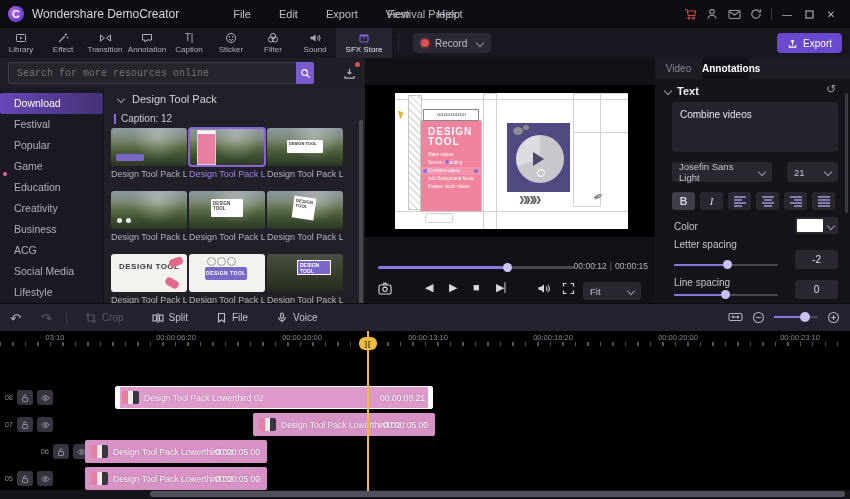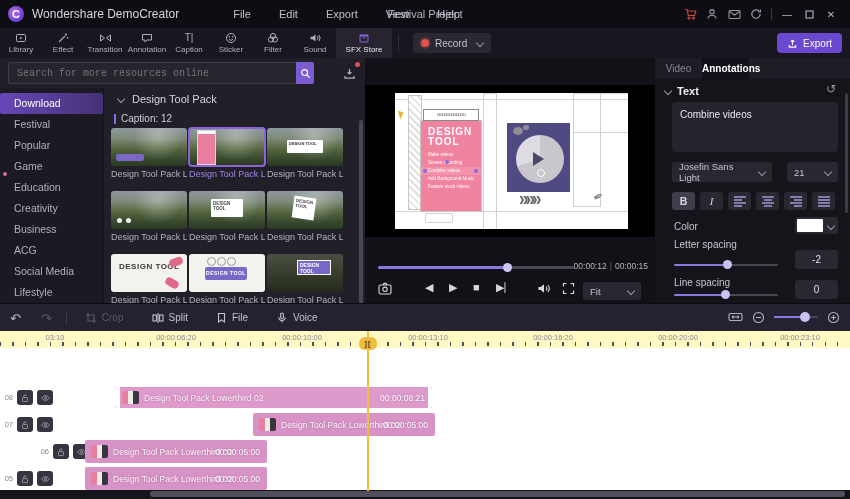--- a/index.html
+++ b/index.html
@@ -133,25 +133,25 @@
   .tt-ico.dim{color:#5c5964;}
   .ttsep{width:1px;height:13px;background:#3a3742;margin:0 4px;}
   .tool{display:flex;gap:5px;font-size:10px;color:#c5c2cc;padding:0 14px;}
   .tool.dim{color:#5c5964;}
   .tright{position:absolute;right:10px;top:303px;height:28px;display:flex;align-items:center;gap:9px;color:#b5b2bd;}
   .zslider{position:relative;width:44px;height:2px;background:#4a4752;border-radius:1px;}
   .zslider .fill{position:absolute;height:2px;background:#8b78de;width:65%;}
   .zslider .knob2{position:absolute;top:-4px;left:60%;width:10px;height:10px;border-radius:50%;background:#cbc0f0;}
 
   
-  .ruler{top:331px;left:0;right:0;height:17px;background:#fef9c3;}
+  .ruler{top:331px;left:0;right:0;height:17px;background:#000000;}
   .ticks{position:absolute;left:0;right:0;bottom:2px;height:4px;
      background:repeating-linear-gradient(90deg,#514e59 0 1px,transparent 1px 12.5px);}
   .rlabel{position:absolute;top:2px;transform:translateX(-50%);font-size:7.5px;color:#8a8794;white-space:nowrap;}
-  .tracks{top:348px;left:0;right:0;height:142px;background:#ffffff;}
+  .tracks{top:348px;left:0;right:0;height:142px;background:#000000;}
   .thead{position:absolute;left:0;width:60px;height:23px;display:flex;align-items:center;gap:4px;}
   .tnum{font-size:7.5px;color:#8a8794;width:13px;text-align:right;}
   .tbtn{width:16px;height:15px;background:#37343f;border-radius:3px;display:flex;align-items:center;justify-content:center;color:#9a97a2;}
   .clip{position:absolute;height:23px;background:#d893c6;border-radius:2px;display:flex;align-items:center;box-sizing:border-box;}
   .clip.sel{background:#dd9acb;border:1px solid #fff;}
   .clip.sel:before,.clip.sel:after{content:"";position:absolute;top:0;bottom:0;width:4px;background:#fff;}
   .clip.sel:before{left:0;border-radius:2px 0 0 2px;}
   .clip.sel:after{right:0;border-radius:0 2px 2px 0;}
   .mini{width:17px;height:13px;border-radius:2px;margin-left:6px;flex:none;
      background:linear-gradient(90deg,#e87fa0 0 38%,#efece6 38% 62%,#3a3340 62% 100%);}

